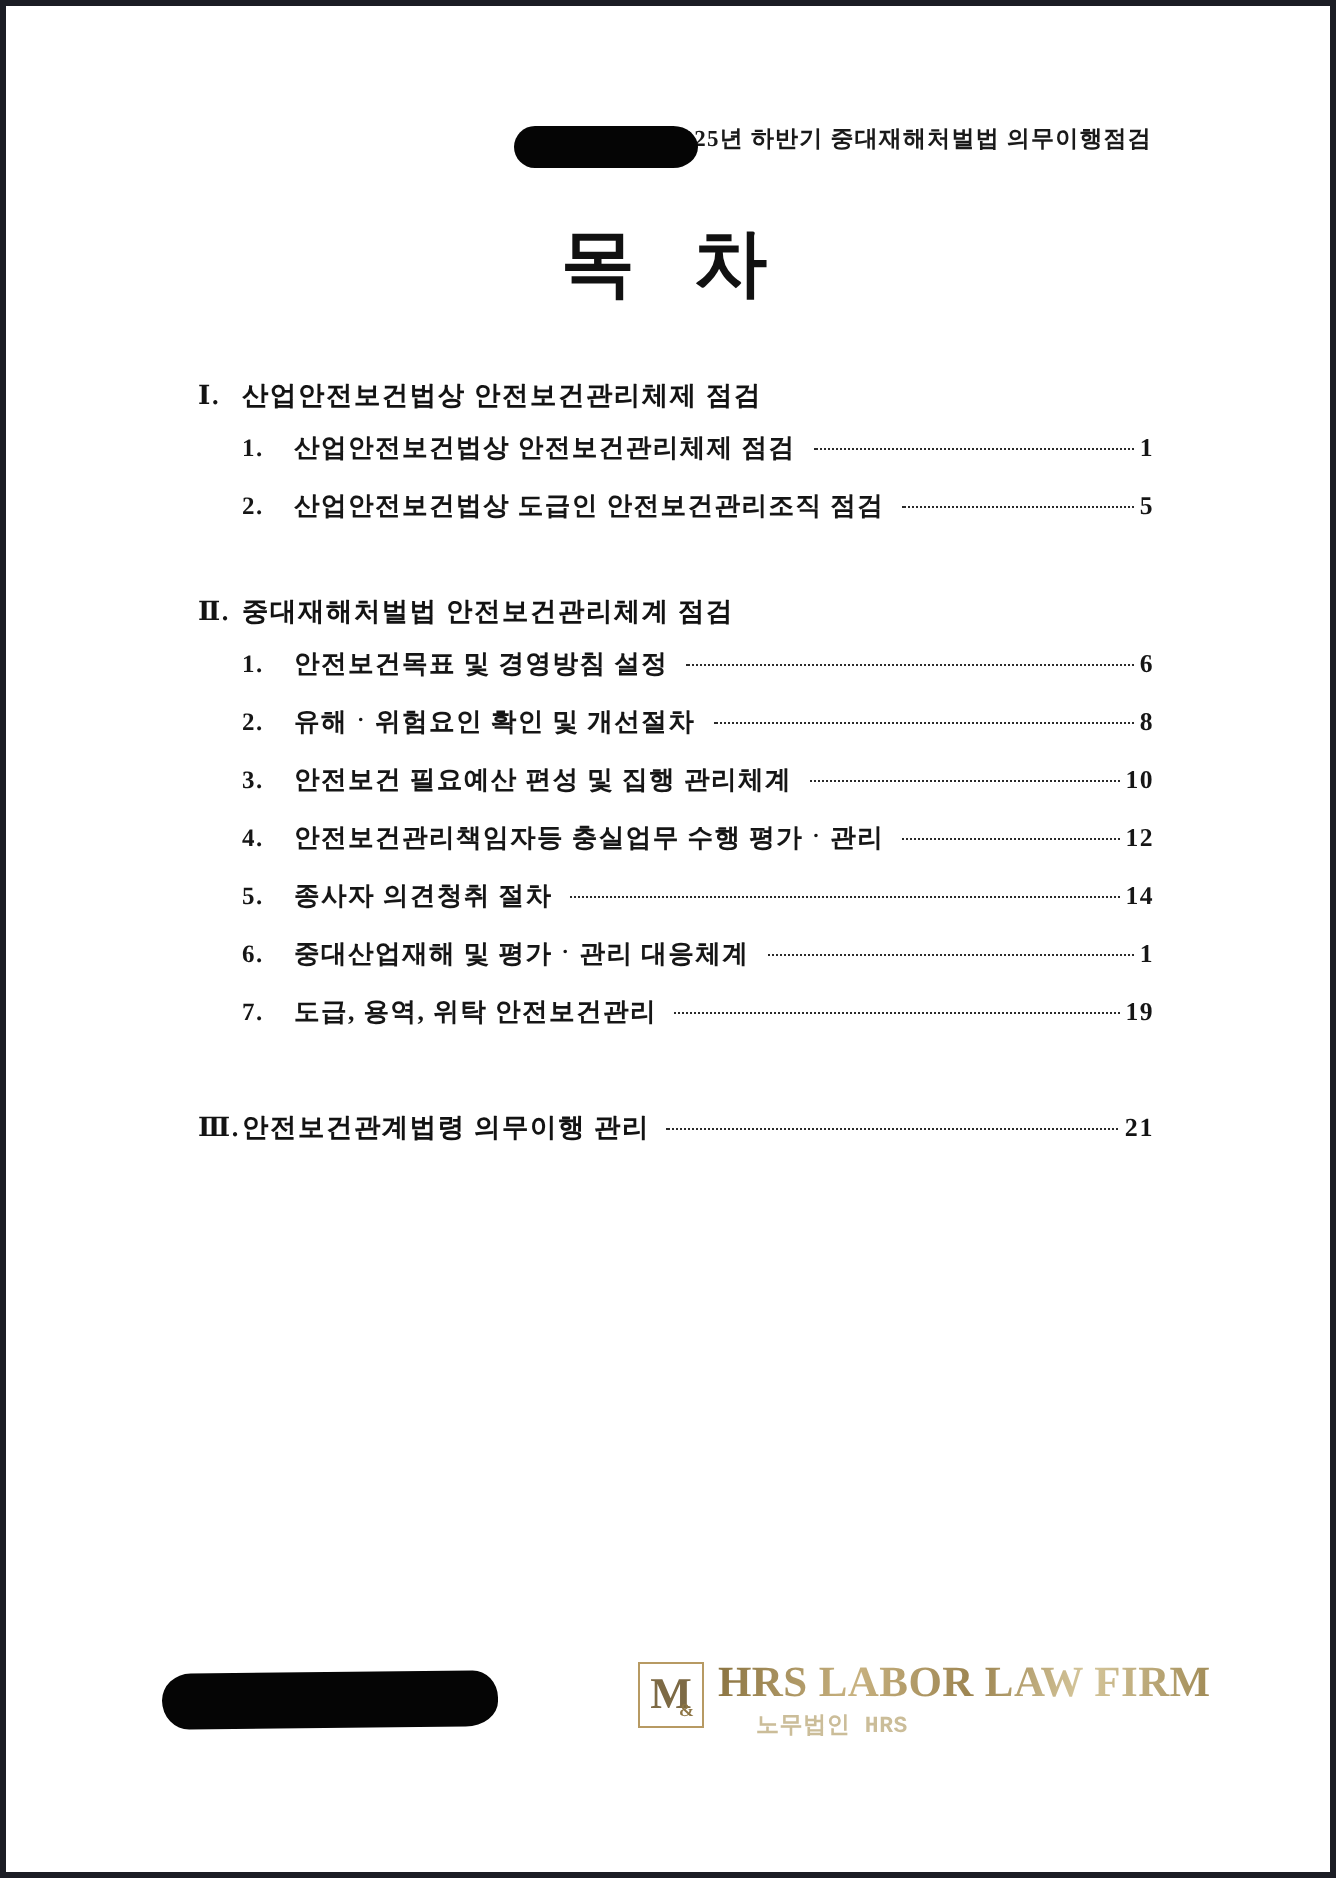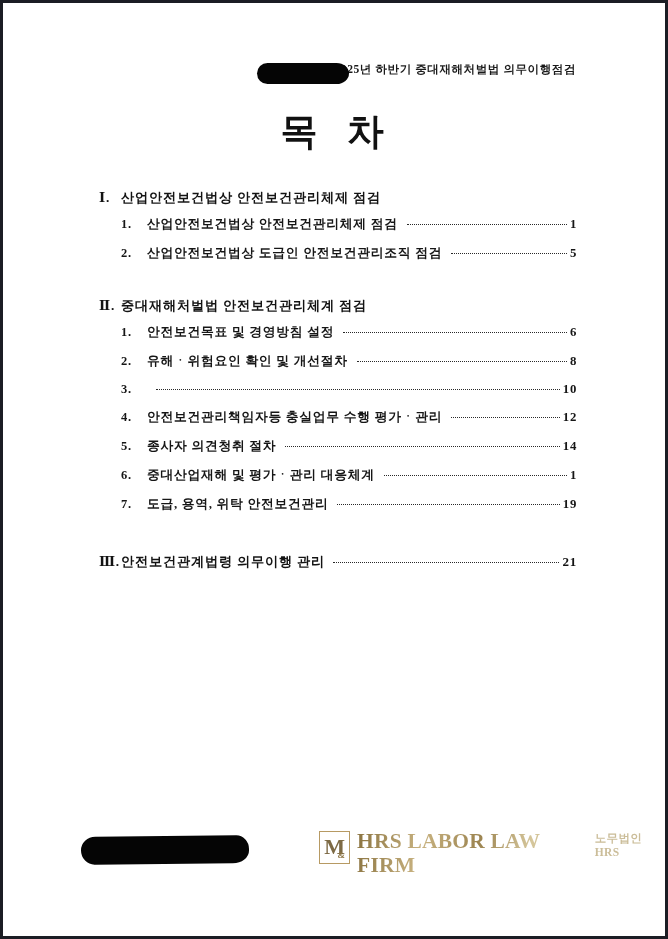--- a/index.html
+++ b/index.html
@@ -178,41 +178,41 @@
   }
   .logo-mark .amp-glyph {
     position: absolute;
     right: 4px;
     bottom: 3px;
     font-size: 9px;
     font-weight: 700;
     color: #8d7545;
     font-family: "Liberation Serif", "DejaVu Serif", serif;
   }
-  .logo-text { display: flex; }
+  .logo-text { display: flex; flex-direction: column; }
   .logo-main {
     font-size: 21.5px;
     font-weight: 700;
     letter-spacing: 0.2px;
     color: #a98f58;
     font-family: "Liberation Serif", "DejaVu Serif", serif;
     line-height: 24px;
     background: linear-gradient(100deg,#8a7340 0%,#c8b280 28%,#9c8450 52%,#d6c79c 74%,#a08a55 100%);
     -webkit-background-clip: text;
     background-clip: text;
     color: transparent;
   }
   .logo-sub {
     font-size: 11.5px;
     font-weight: 600;
     letter-spacing: 0.3px;
     color: #cbbd99;
-    font-family: Liberation Serif, serif;
+    font-family: Liberation Mono, monospace;
     margin-top: 2px;
-    margin-left: 7px;
+    margin-left: 19px;
   }
 </style>
 </head>
 <body>
 
 <div id="page">
 
   <div class="doc-header">
     <div class="doc-header-text">2025년 하반기 중대재해처벌법 의무이행점검</div>
   </div>
@@ -255,20 +255,21 @@
         <span class="pnum">6</span>
       </div>
       <div class="toc-item">
         <span class="num">2.</span>
         <span class="label">유해ㆍ위험요인 확인 및 개선절차</span>
         <span class="leader"></span>
         <span class="pnum">8</span>
       </div>
       <div class="toc-item">
         <span class="num">3.</span>
+        <span class="label">안전보건 필요예산 편성 및 집행 관리체계</span>
         <span class="leader"></span>
         <span class="pnum">10</span>
       </div>
       <div class="toc-item">
         <span class="num">4.</span>
         <span class="label">안전보건관리책임자등 충실업무 수행 평가ㆍ관리</span>
         <span class="leader"></span>
         <span class="pnum">12</span>
       </div>
       <div class="toc-item">

